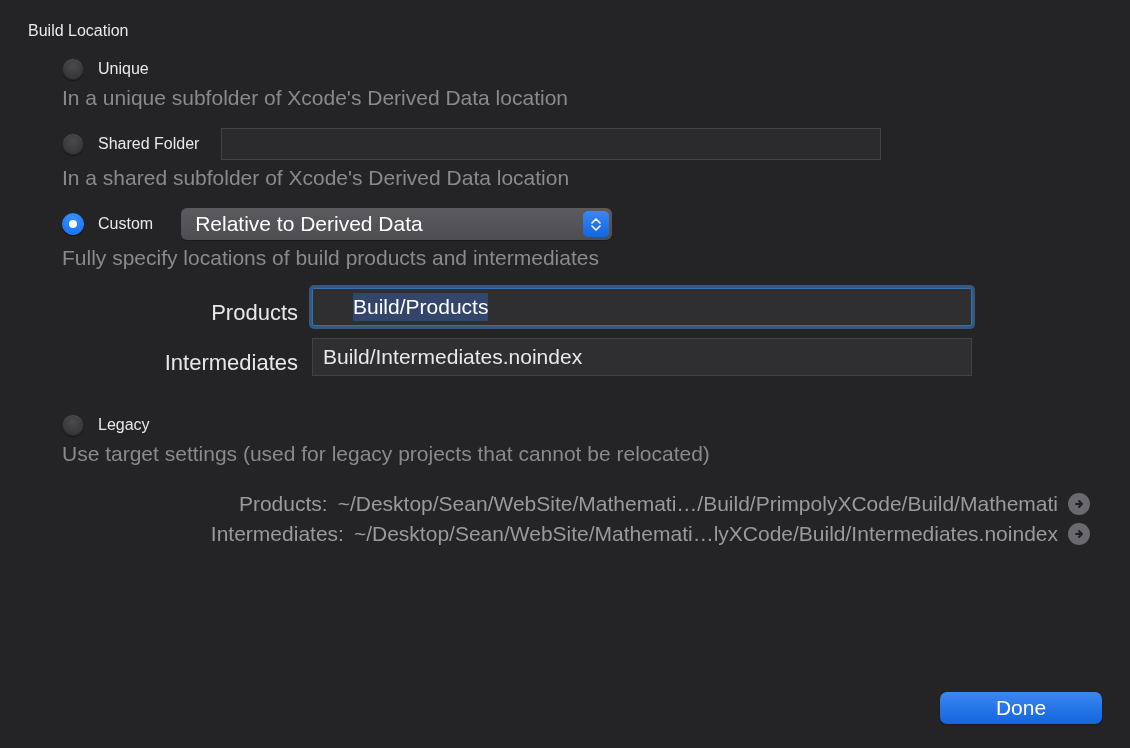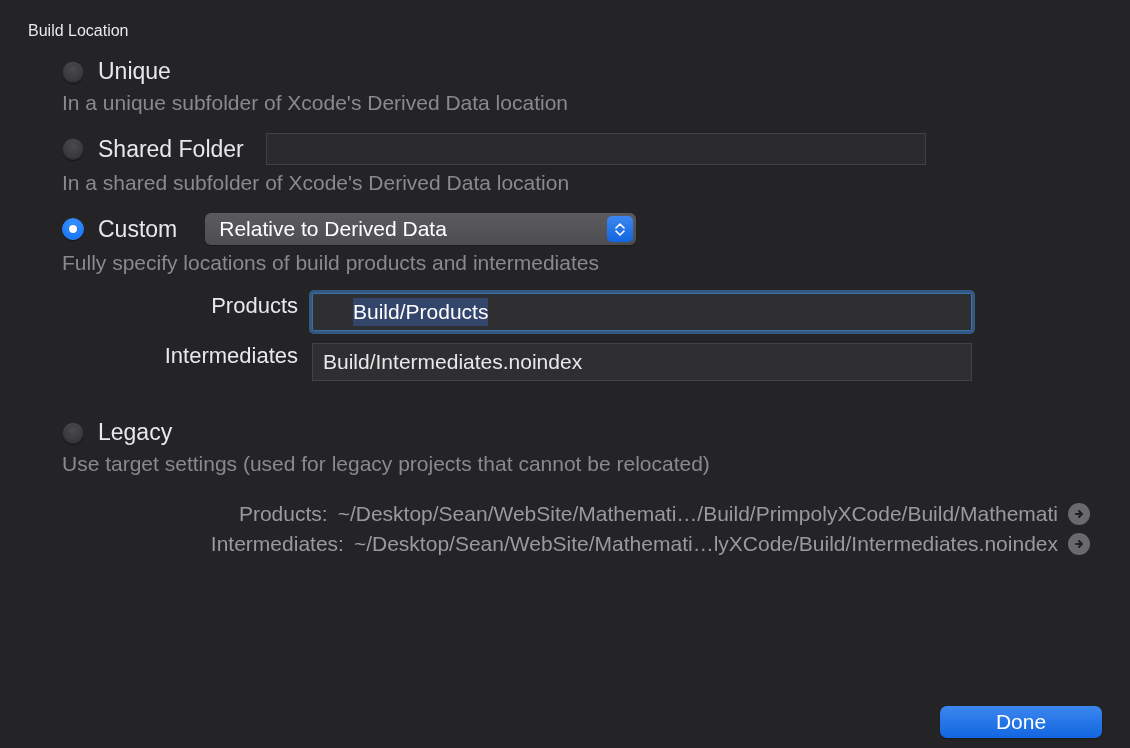--- a/index.html
+++ b/index.html
@@ -79,21 +79,21 @@
     top: 50%;
     left: 50%;
     width: 8px;
     height: 8px;
     background: #fff;
     border-radius: 50%;
     transform: translate(-50%, -50%);
     box-shadow: 0 0 2px rgba(0,0,0,0.3);
   }
   .option-label {
-    font-size: 23px;
+    font-size: 16px;
     color: var(--text-primary);
     cursor: pointer;
   }
   .option-desc {
     font-size: 21px;
     color: var(--text-secondary);
     margin-top: 6px;
     margin-left: 0px;
   }
 
@@ -134,21 +134,21 @@
     align-items: center;
     justify-content: center;
     gap: 1px;
   }
   .select-arrows svg {
     display: block;
   }
 
   .field-row {
     display: flex;
-    align-items: flex-start;
+    align-items: flex-end;
     margin-left: 34px;
     margin-top: 12px;
   }
   .field-label {
     width: 250px;
     text-align: right;
     font-size: 22px;
     color: var(--text-primary);
     padding-right: 14px;
     box-sizing: border-box;
@@ -210,21 +210,21 @@
     border-radius: 50%;
     display: flex;
     align-items: center;
     justify-content: center;
     cursor: pointer;
     flex: none;
   }
 
   .footer {
     position: absolute;
-    bottom: 10px;
+    bottom: 24px;
     right: 28px;
   }
   .done-btn {
     min-width: 162px;
     height: 32px;
     background: linear-gradient(#3c86f0, #1266e0);
     border: none;
     border-radius: 7px;
     color: #fff;
     font-size: 21px;

